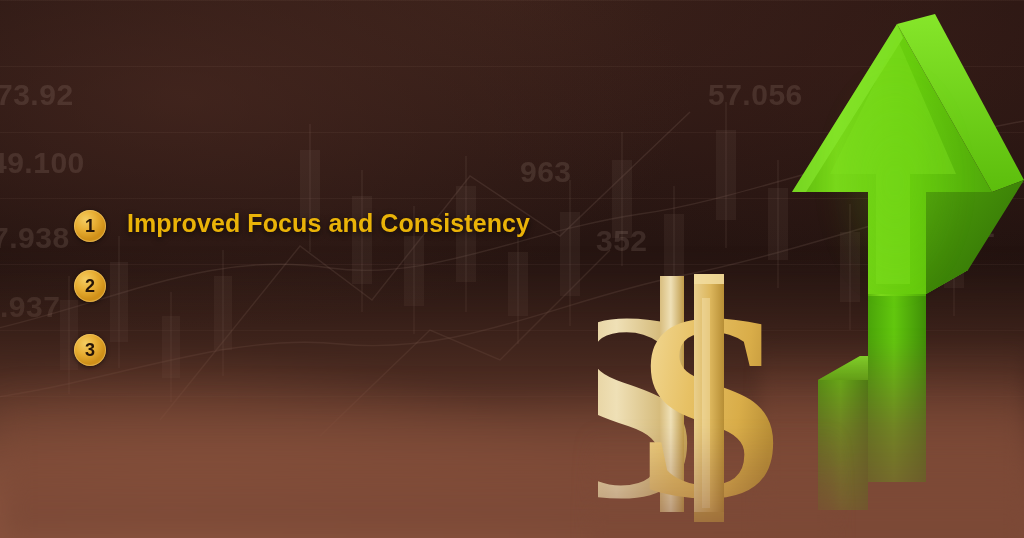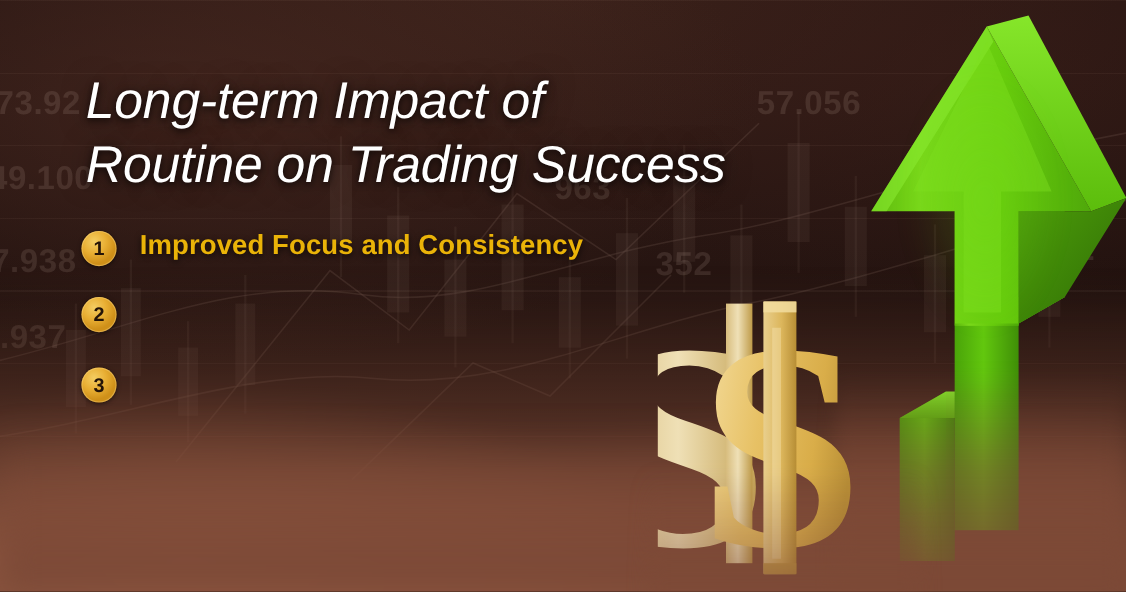--- a/index.html
+++ b/index.html
@@ -169,22 +169,22 @@
       <rect x="944" y="206" width="20" height="82"></rect>
         <rect x="953" y="178" width="2" height="138"></rect>
     </g>
   </svg>
 
   <div class="bg-numbers">
     <span style="left:-4px;top:78px;">73.92</span>
     <span style="left:-10px;top:146px;">49.100</span>
     <span style="left:-8px;top:221px;">7.938</span>
     <span style="left:0px;top:290px;">.937</span>
-    <span style="left:688px;top:78px;">57.056</span>
-    <span style="left:504px;top:155px;">963</span>
+    <span style="left:708px;top:78px;">57.056</span>
+    <span style="left:520px;top:155px;">963</span>
     <span style="left:596px;top:224px;">352</span>
     <span style="left:944px;top:210px;">632</span>
   </div>
 
   <div class="bg-smoke"></div>
   <div class="bg-smoke2"></div>
 
   <div class="arrow-wrap">
     <div class="arrow-glow"></div>
     <svg width="264" height="530" viewBox="0 0 264 530">
@@ -273,24 +273,20 @@
       <rect x="96" y="16" width="30" height="248" rx="1" fill="url(#dBar)"></rect>
 
       <rect x="96" y="16" width="30" height="10" fill="#f2dda0" opacity=".85"></rect>
       <rect x="96" y="254" width="30" height="10" fill="#c29a40" opacity=".85"></rect>
 
       <path d="M104,40 L112,40 L112,250 L104,250 Z" fill="#fbeec2" opacity=".35"></path>
     </svg>
     <div class="dollar-fade"></div>
   </div>
 
-  <div class="title">
-    <span class="line">Long-term Impact of</span>
-    <span class="line">Routine on Trading Success</span>
-  </div>
 
   <div class="list">
 
     <div class="row">
       <div class="badge">1</div>
       <div class="row-text">Improved Focus and Consistency</div>
     </div>
 
     <div class="row r2">
       <div class="badge">2</div>

